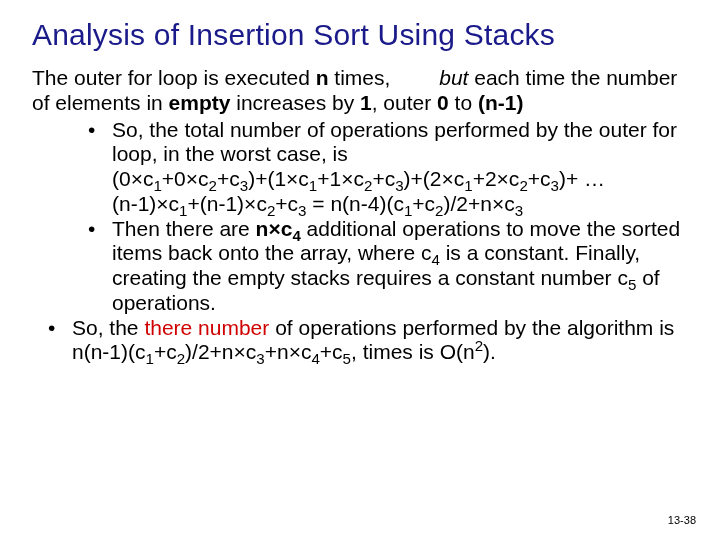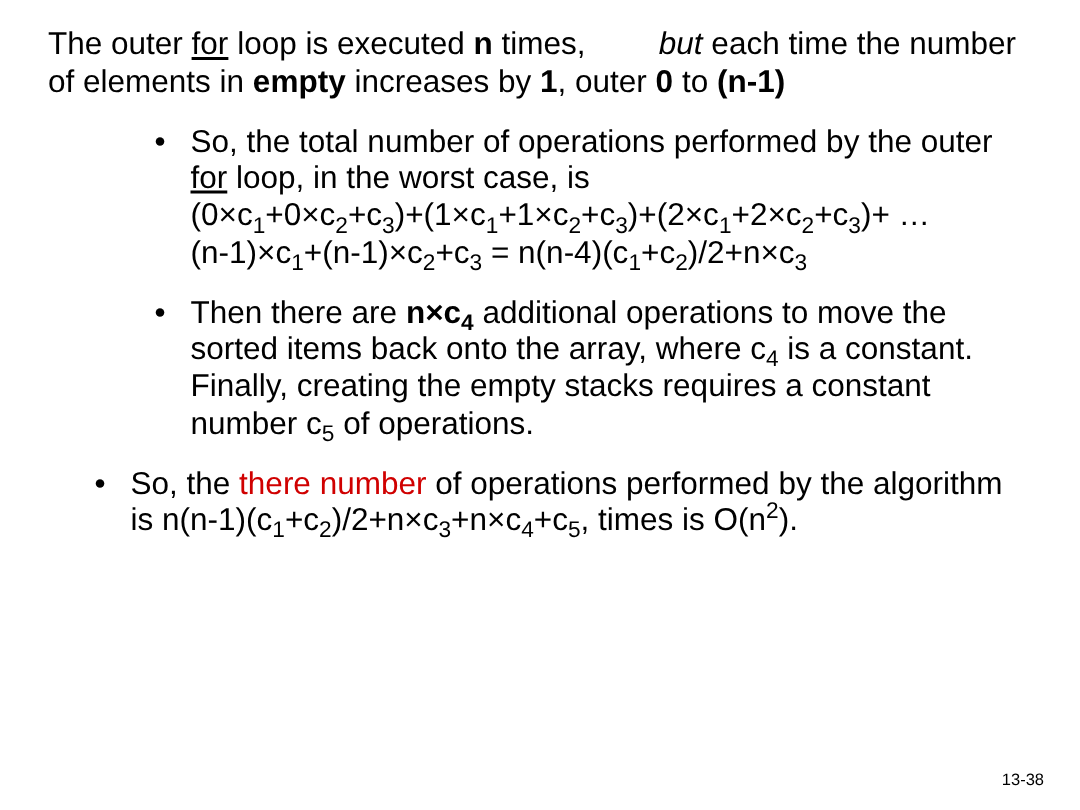--- a/index.html
+++ b/index.html
@@ -40,54 +40,55 @@
   }
   ul.level2 {
     padding-left: 56px;
   }
   ul.level1 {
     padding-left: 16px;
   }
   li {
     position: relative;
     padding-left: 24px;
-    margin: 15px;
+    margin: 0;
   }
   li::before {
     content: "•";
     position: absolute;
     left: 0;
     top: 0;
   }
   .sub {
     vertical-align: sub;
     font-size: 0.72em;
     line-height: 0;
   }
   .sup {
     vertical-align: super;
     font-size: 0.72em;
     line-height: 0;
   }
-  .u { text-decoration: underline; }
+  .u { }
   .b { font-weight: bold; }
   .i { font-style: italic; margin-left: 43px; }
   .red { color: #d00000; }
   .pagenum {
     position: absolute;
     right: 24px;
     bottom: 14px;
     font-size: 11px;
   }
 </style>
 </head>
 <body>
 
 <div class="slide">
 
+  <h1 class="title">Analysis of Insertion Sort Using Stacks</h1>
 
   <div class="body">
 
     <p class="intro">
       <span>The outer </span><span class="u">for</span><span> loop is executed </span><span class="b">n</span><span> times, </span><span class="i">but</span><span> each time the number of elements in </span><span class="b">empty</span><span> increases by </span><span class="b">1</span><span>, outer </span><span class="b">0</span><span> to </span><span class="b">(n-1)</span>
     </p>
 
     <ul class="level2">
       <li>
         <span>So, the total number of operations performed by the outer </span><span class="u">for</span><span> loop, in the worst case, is</span><br>

